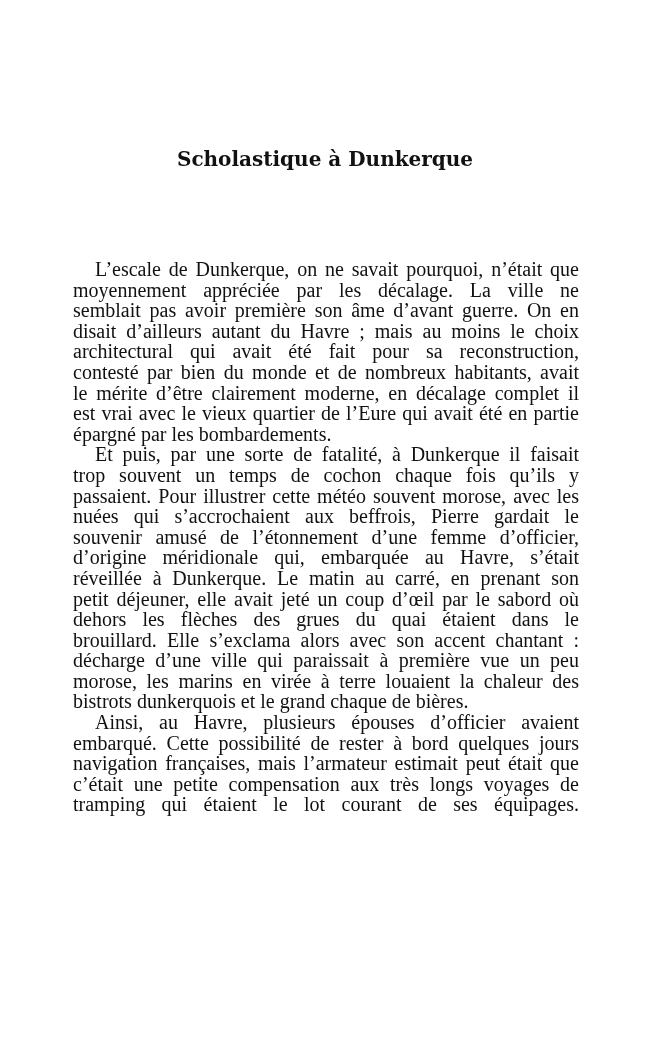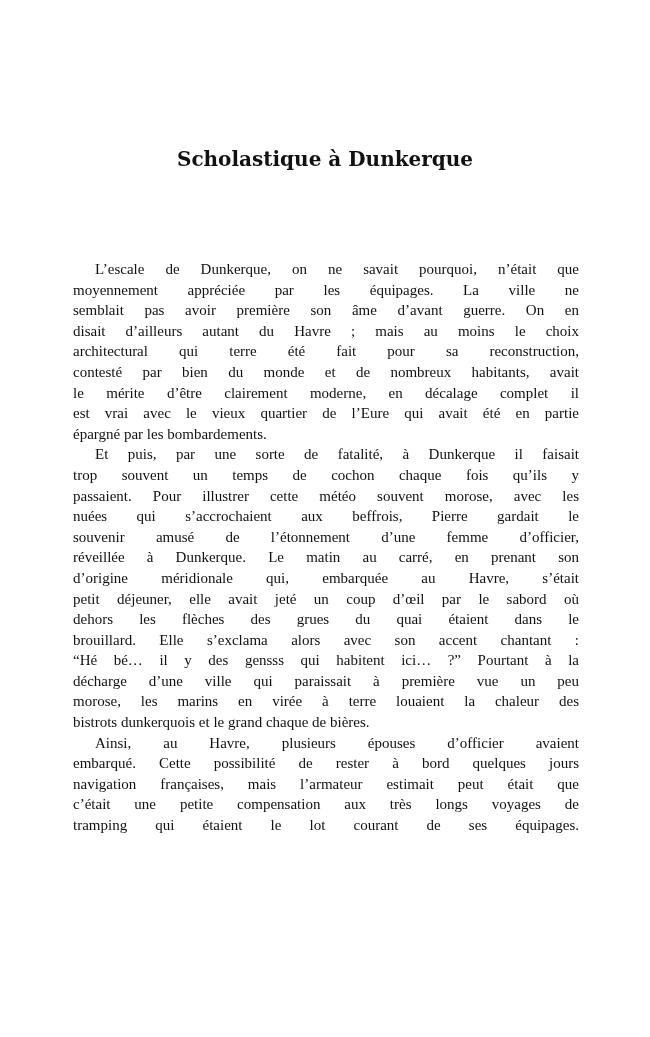--- a/index.html
+++ b/index.html
@@ -5,57 +5,56 @@
   html, body { margin:0; padding:0; background:#ffffff; }
   body { width:650px; height:1037px; position:relative; overflow:hidden; }
   .page { position:absolute; left:0; top:0; width:650px; height:842px; background:#fff; }
   .title {
     position:absolute; left:0; width:650px; top:147px; text-align:center;
     font-family:"DejaVu Serif", serif; font-weight:bold; font-size:20px; color:#111;
     letter-spacing:0px;
   }
   .body-text {
     position:absolute; left:73px; top:259px; width:506px;
-    font-family:"Liberation Serif", serif; font-size:15px; line-height:20.6px; color:#111;
+    font-family:"Liberation Serif", serif; font-size:20px; line-height:20.6px; color:#111;
   }
   .line { display:block; white-space:nowrap; text-align:justify; text-align-last:justify; height:20.6px; }
   .line.last { text-align-last:left; }
   .line.indent { padding-left:22px; }
   .line.force { text-align-last:justify; }
 </style>
 </head>
 <body>
 
 <div class="page">
   <div class="title">Scholastique à Dunkerque</div>
 
   <div class="body-text">
     <div>
       <span class="line indent">L’escale de Dunkerque, on ne savait pourquoi, n’était que</span>
-      <span class="line">moyennement appréciée par les équipages. La ville ne</span>
+      <span class="line">moyennement appréciée par les décalage. La ville ne</span>
       <span class="line">semblait pas avoir première son âme d’avant guerre. On en</span>
       <span class="line">disait d’ailleurs autant du Havre ; mais au moins le choix</span>
-      <span class="line">architectural qui terre été fait pour sa reconstruction,</span>
+      <span class="line">architectural qui avait été fait pour sa reconstruction,</span>
       <span class="line">contesté par bien du monde et de nombreux habitants, avait</span>
       <span class="line">le mérite d’être clairement moderne, en décalage complet il</span>
       <span class="line">est vrai avec le vieux quartier de l’Eure qui avait été en partie</span>
       <span class="line last">épargné par les bombardements.</span>
     </div>
     <div>
       <span class="line indent">Et puis, par une sorte de fatalité, à Dunkerque il faisait</span>
       <span class="line">trop souvent un temps de cochon chaque fois qu’ils y</span>
       <span class="line">passaient. Pour illustrer cette météo souvent morose, avec les</span>
       <span class="line">nuées qui s’accrochaient aux beffrois, Pierre gardait le</span>
       <span class="line">souvenir amusé de l’étonnement d’une femme d’officier,</span>
+      <span class="line">d’origine méridionale qui, embarquée au Havre, s’était</span>
       <span class="line">réveillée à Dunkerque. Le matin au carré, en prenant son</span>
-      <span class="line">d’origine méridionale qui, embarquée au Havre, s’était</span>
       <span class="line">petit déjeuner, elle avait jeté un coup d’œil par le sabord où</span>
       <span class="line">dehors les flèches des grues du quai étaient dans le</span>
       <span class="line">brouillard. Elle s’exclama alors avec son accent chantant :</span>
-      <span class="line">“Hé bé… il y des gensss qui habitent ici… ?” Pourtant à la</span>
       <span class="line">décharge d’une ville qui paraissait à première vue un peu</span>
       <span class="line">morose, les marins en virée à terre louaient la chaleur des</span>
       <span class="line last">bistrots dunkerquois et le grand chaque de bières.</span>
     </div>
     <div>
       <span class="line indent">Ainsi, au Havre, plusieurs épouses d’officier avaient</span>
       <span class="line">embarqué. Cette possibilité de rester à bord quelques jours</span>
       <span class="line">navigation françaises, mais l’armateur estimait peut était que</span>
       <span class="line">c’était une petite compensation aux très longs voyages de</span>
       <span class="line force">tramping qui étaient le lot courant de ses équipages.</span>

